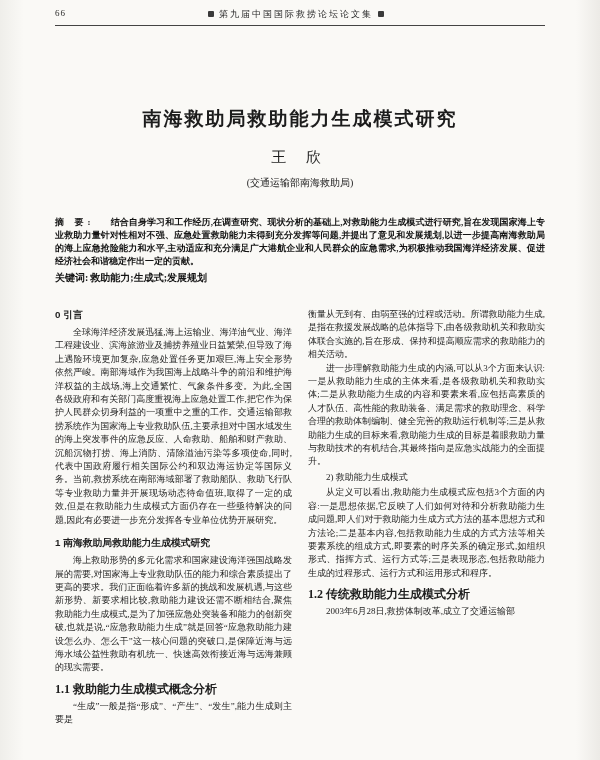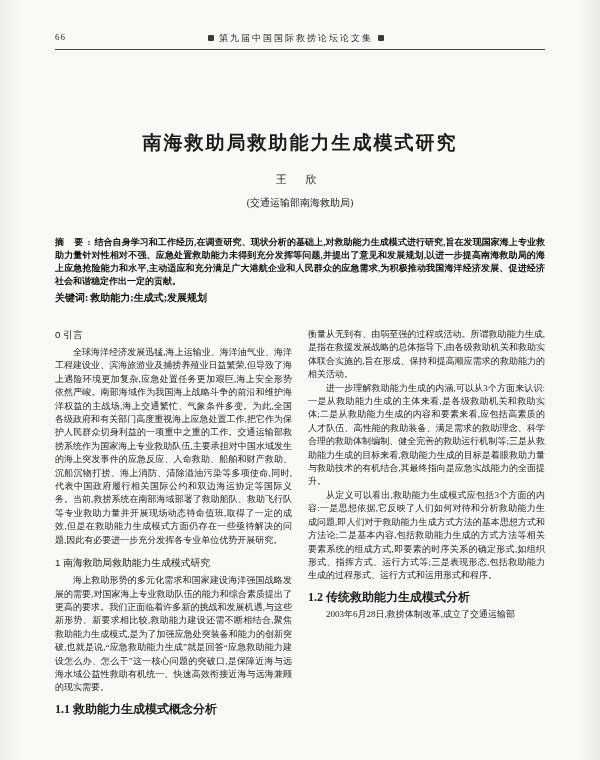--- a/index.html
+++ b/index.html
@@ -5,21 +5,21 @@
   html,body{margin:0;padding:0;}
   body{
     width:600px;height:760px;overflow:hidden;
     background:#e7e6e2;
     font-family:"Liberation Serif","DejaVu Serif",serif;
   }
   .page{
     position:relative;
     width:600px;height:760px;
     box-sizing:border-box;
-    padding:32px 55px 14px 55px;
+    padding:8px 55px 14px 55px;
     background:linear-gradient(90deg,#efeeea 0%,#faf9f6 4%,#faf9f6 96%,#eceae6 100%);
     color:#1c1c1c;
   }
   
   .runhead{
     position:relative;
     height:14px;
     font-size:9px;
     color:#2a2a2a;
   }
@@ -38,53 +38,53 @@
   }
   
   .title{
     margin-top:80px;
     text-align:center;
     font-size:19px;font-weight:bold;
     letter-spacing:2px;
   }
   .author{
     margin-top:16px;text-align:center;
-    font-size:11px;letter-spacing:8px;
+    font-size:15px;letter-spacing:8px;
   }
   .affil{
     margin-top:9px;text-align:center;
     font-size:10px;color:#222;
   }
   
   .abstract{
     margin-top:26px;
     font-size:9px;line-height:13px;
     text-align:justify;
     font-weight:bold;color:#141414;
   }
-  .abstract .lbl{letter-spacing:4px;margin-right:0;}
+  .abstract .lbl{letter-spacing:4px;margin-right:16px;}
   .keywords{
     margin-top:3px;
     font-size:10px;line-height:13px;
     font-weight:bold;color:#141414;
     text-align:justify;
   }
   .keywords .lbl{margin-right:2px;}
   
   .cols{
     display:flex;gap:16px;
     margin-top:24px;
   }
   .col{
     flex:1 1 0;min-width:0;
     font-size:9px;line-height:13.4px;
     text-align:justify;color:#1e1e1e;
   }
   .sec{
-    font-size:9.8px;font-weight:normal;
+    font-size:9.8px;font-weight:bold;
     margin:9px 0 5px 0;line-height:13px;
     font-family:"Liberation Sans","DejaVu Sans",sans-serif;
   }
   .sec.first{margin-top:0;}
   .subsec{
     font-size:12px;font-weight:bold;
     margin:8px 0 4px 0;line-height:13px;
   }
   .para{margin:0;text-indent:2em;}
   .para.cont{text-indent:0;}
@@ -113,25 +113,27 @@
   </div>
 
   <div class="cols">
 
     <div class="col">
       <div class="sec first">0  引言</div>
       <p class="para">全球海洋经济发展迅猛,海上运输业、海洋油气业、海洋工程建设业、滨海旅游业及捕捞养殖业日益繁荣,但导致了海上遇险环境更加复杂,应急处置任务更加艰巨,海上安全形势依然严峻。南部海域作为我国海上战略斗争的前沿和维护海洋权益的主战场,海上交通繁忙、气象条件多变。为此,全国各级政府和有关部门高度重视海上应急处置工作,把它作为保护人民群众切身利益的一项重中之重的工作。交通运输部救捞系统作为国家海上专业救助队伍,主要承担对中国水域发生的海上突发事件的应急反应、人命救助、船舶和财产救助、沉船沉物打捞、海上消防、清除溢油污染等多项使命,同时,代表中国政府履行相关国际公约和双边海运协定等国际义务。当前,救捞系统在南部海域部署了救助船队、救助飞行队等专业救助力量并开展现场动态待命值班,取得了一定的成效,但是在救助能力生成模式方面仍存在一些亟待解决的问题,因此有必要进一步充分发挥各专业单位优势开展研究。</p>
       <div class="sec">1  南海救助局救助能力生成模式研究</div>
       <p class="para">海上救助形势的多元化需求和国家建设海洋强国战略发展的需要,对国家海上专业救助队伍的能力和综合素质提出了更高的要求。我们正面临着许多新的挑战和发展机遇,与这些新形势、新要求相比较,救助能力建设还需不断相结合,聚焦救助能力生成模式,是为了加强应急处突装备和能力的创新突破,也就是说,“应急救助能力生成”就是回答“应急救助能力建设怎么办、怎么干”这一核心问题的突破口,是保障近海与远海水域公益性救助有机统一、快速高效衔接近海与远海兼顾的现实需要。</p>
       <div class="subsec">1.1  救助能力生成模式概念分析</div>
+      <p class="para">“生成”一般是指“形成”、“产生”、“发生”,能力生成则主要是</p>
     </div>
 
     <div class="col">
       <p class="para cont">衡量从无到有、由弱至强的过程或活动。所谓救助能力生成,是指在救援发展战略的总体指导下,由各级救助机关和救助实体联合实施的,旨在形成、保持和提高顺应需求的救助能力的相关活动。</p>
       <p class="para">进一步理解救助能力生成的内涵,可以从3个方面来认识:一是从救助能力生成的主体来看,是各级救助机关和救助实体;二是从救助能力生成的内容和要素来看,应包括高素质的人才队伍、高性能的救助装备、满足需求的救助理念、科学合理的救助体制编制、健全完善的救助运行机制等;三是从救助能力生成的目标来看,救助能力生成的目标是着眼救助力量与救助技术的有机结合,其最终指向是应急实战能力的全面提升。</p>
+      <p class="item">2) 救助能力生成模式</p>
       <p class="para">从定义可以看出,救助能力生成模式应包括3个方面的内容:一是思想依据,它反映了人们如何对待和分析救助能力生成问题,即人们对于救助能力生成方式方法的基本思想方式和方法论;二是基本内容,包括救助能力生成的方式方法等相关要素系统的组成方式,即要素的时序关系的确定形式,如组织形式、指挥方式、运行方式等;三是表现形态,包括救助能力生成的过程形式、运行方式和运用形式和程序。</p>
       <div class="subsec">1.2  传统救助能力生成模式分析</div>
       <p class="para">2003年6月28日,救捞体制改革,成立了交通运输部</p>
     </div>
 
   </div>
 
 </div>
 
 </body></html>

